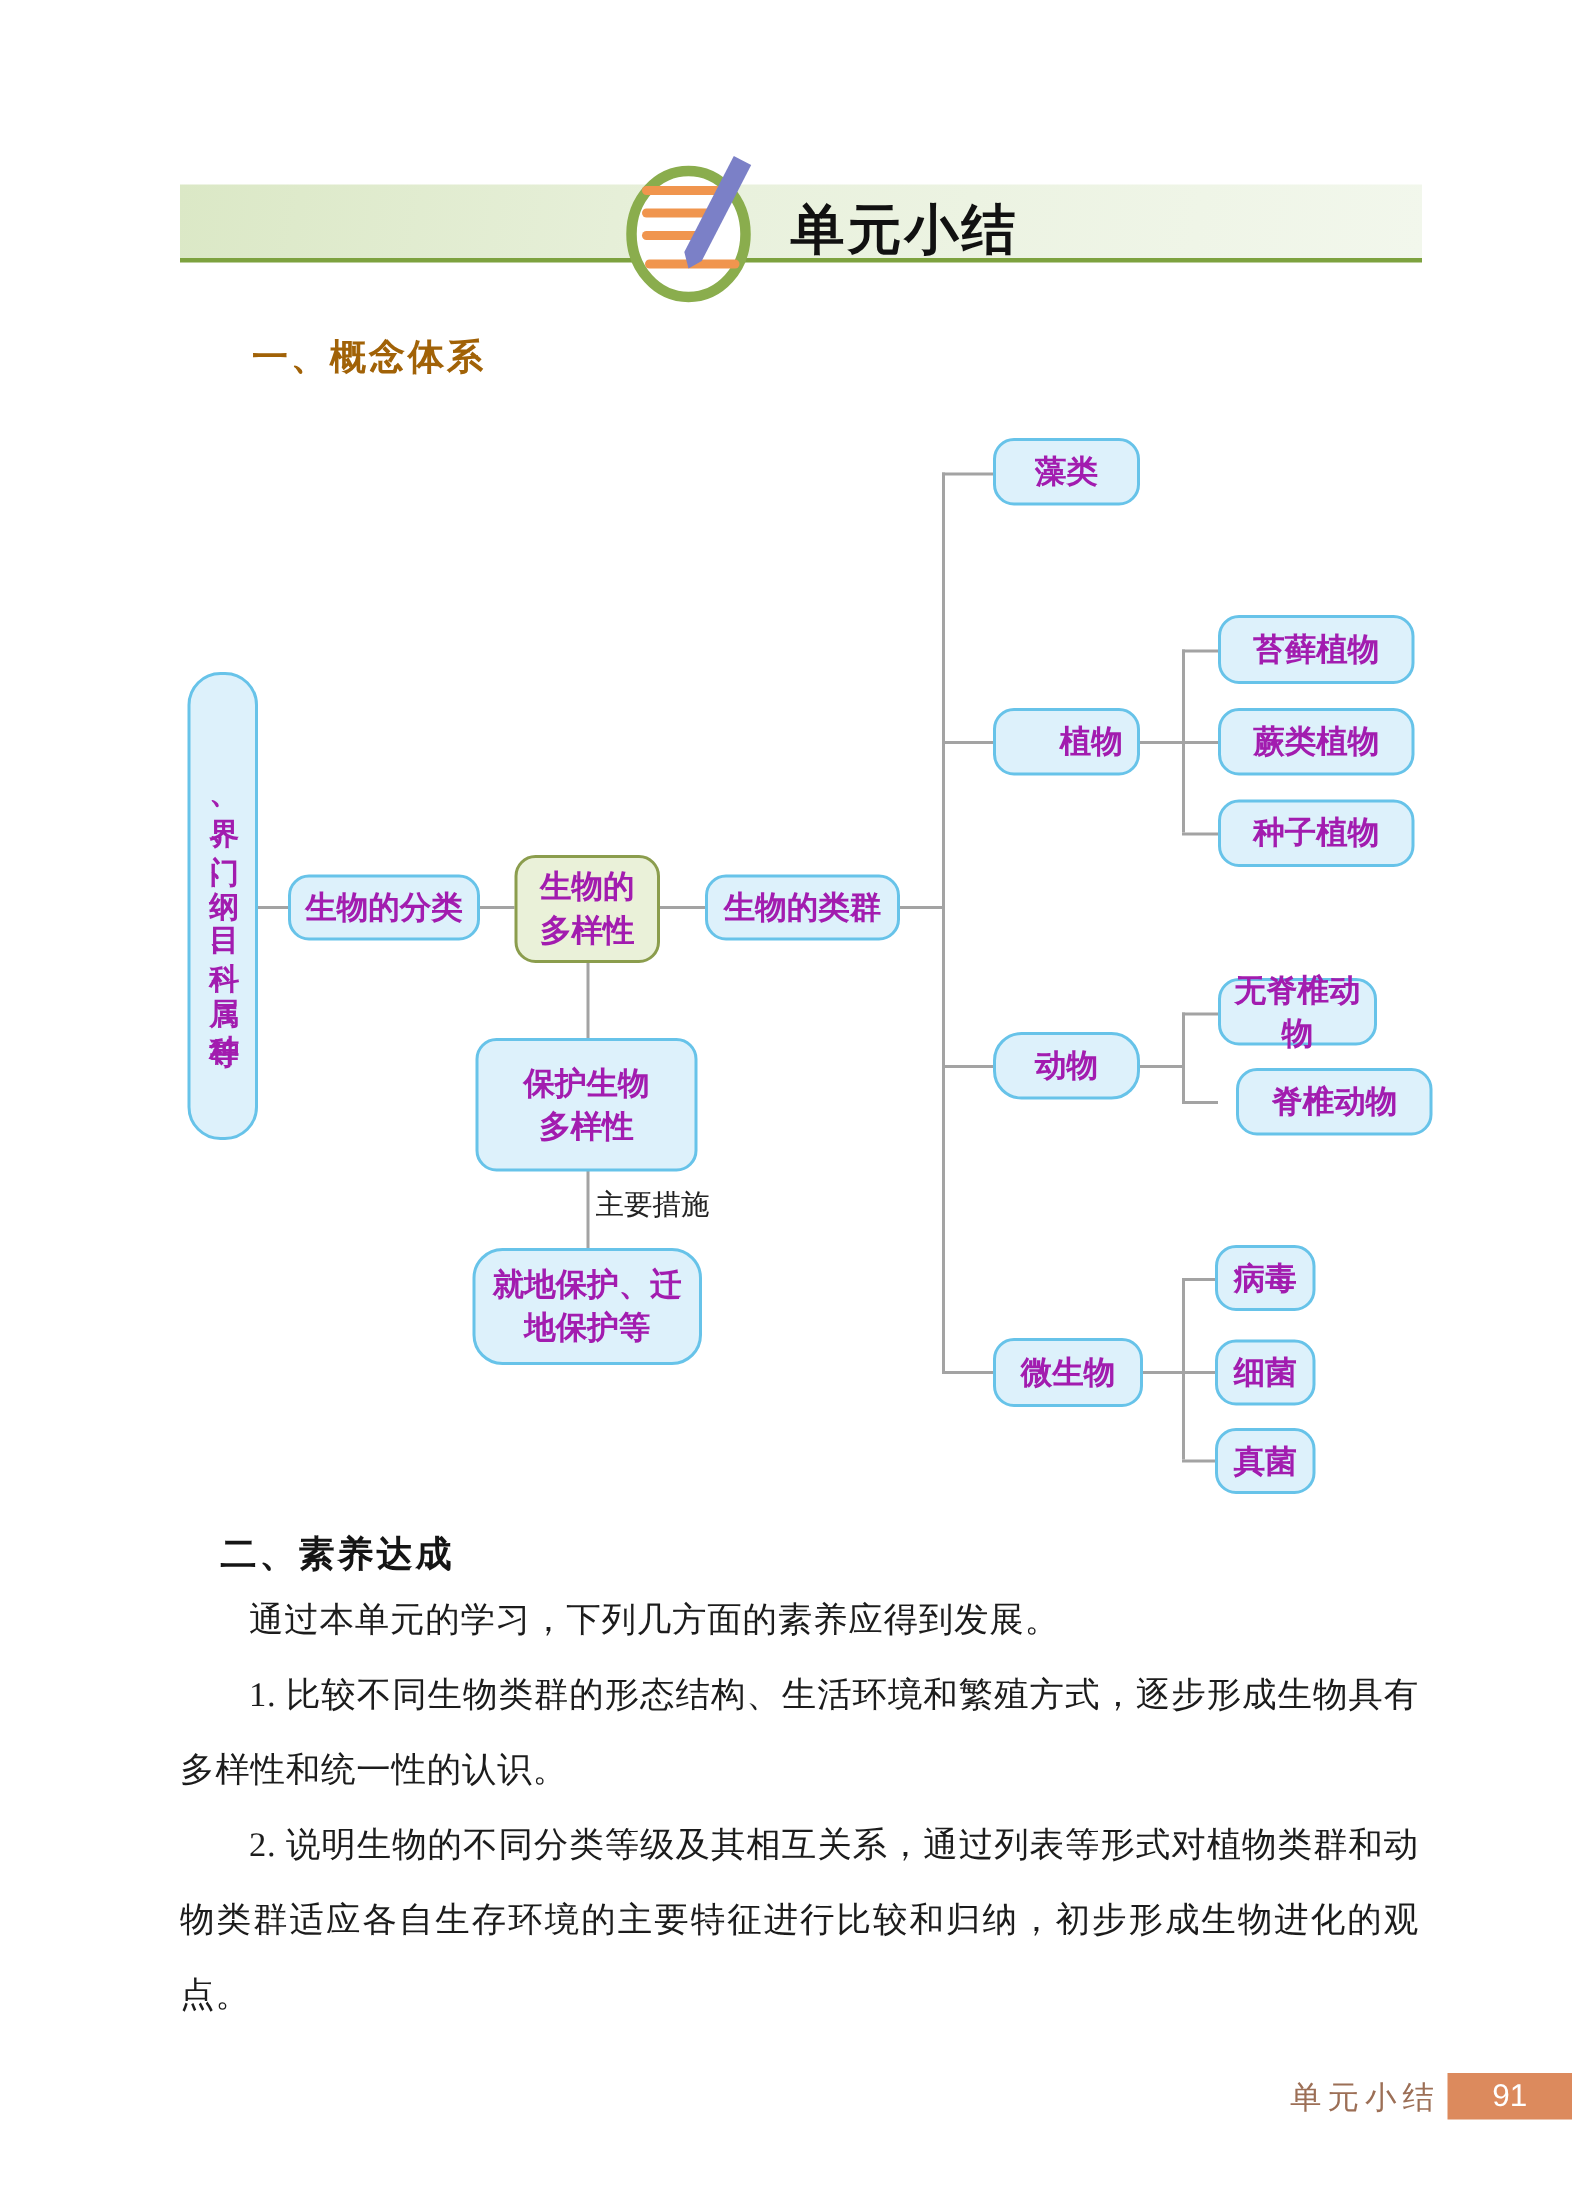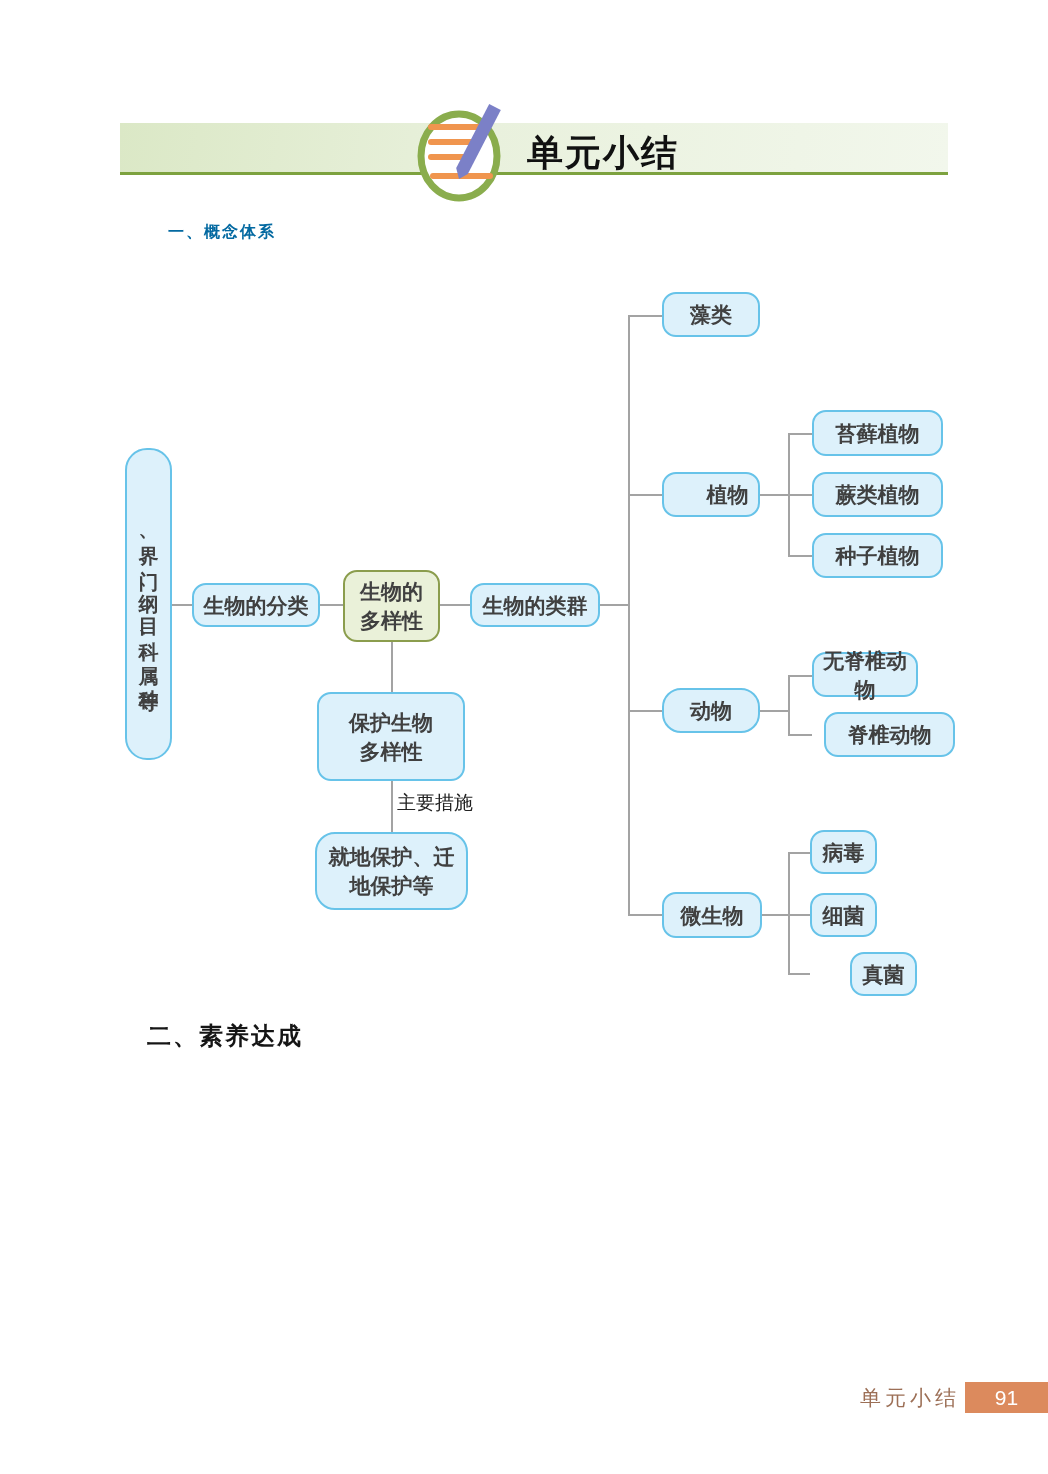--- a/index.html
+++ b/index.html
@@ -7,27 +7,27 @@
         font-family:"Liberation Sans",sans-serif;}
 
   
   .banner{position:absolute;left:120px;top:123px;width:828px;height:49px;
           background:linear-gradient(100deg,#dbe8c6 0%,#e9f1dd 45%,#f2f7ec 100%);}
   .banner-line{position:absolute;left:120px;top:172px;width:828px;height:3px;background:#7da23f;}
   .hdr-title{position:absolute;left:527px;top:129px;font-size:36px;font-weight:bold;color:#111;
              letter-spacing:2px;}
 
   
-  .h1a{position:absolute;left:168px;top:222px;font-size:16px;font-weight:bold;color:#0369a1;letter-spacing:2px;}
+  .h1a{position:absolute;left:168px;top:222px;font-size:24px;font-weight:bold;color:#a16207;letter-spacing:2px;}
   .h1b{position:absolute;left:147px;top:1020px;font-size:24px;font-weight:bold;color:#151515;letter-spacing:2px;}
 
   
   .node{position:absolute;box-sizing:border-box;background:#ddf1fb;border:2px solid #67c3e9;
         border-radius:14px;display:flex;align-items:center;justify-content:center;
-        font-size:21px;font-weight:bold;color:#404040;text-align:center;
+        font-size:21px;font-weight:bold;color:#a21caf;text-align:center;
         white-space:pre-line;line-height:29px;}
   .node.green{background:#eaf1d9;border-color:#8b9d4d;}
   .node.vert{writing-mode:vertical-rl;letter-spacing:2px;line-height:47px;border-radius:22px;font-size:20px;}
   .hline,.vline{position:absolute;background:#a3a3a3;}
   .hline{height:1.5px;}
   .vline{width:1.5px;}
   .edge-label{position:absolute;left:397px;top:790px;font-size:19px;color:#222;}
 
   
   .bodytext{position:absolute;left:120px;top:1055px;width:826px;font-family:"Liberation Serif",serif;
@@ -121,21 +121,26 @@
   <div class="node" style="left:812px;top:652px;width:106px;height:45px;">无脊椎动物</div>
 
   <div class="node" style="left:812px;top:712px;width:131px;height:45px;margin-left:12px;">脊椎动物</div>
 
   <div class="node" style="left:662px;top:892px;width:100px;height:46px;">微生物</div>
 
   <div class="node" style="left:810px;top:830px;width:67px;height:44px;">病毒</div>
 
   <div class="node" style="left:810px;top:893px;width:67px;height:44px;">细菌</div>
 
-  <div class="node" style="left:810px;top:952px;width:67px;height:44px;margin-left:40px;">真菌</div>
+  <div class="node" style="left:810px;top:952px;width:67px;height:44px;">真菌</div>
 
   <div class="h1b">二、素养达成</div>
 
+  <div class="bodytext">
+    <p>通过本单元的学习，下列几方面的素养应得到发展。</p>
+    <p>1. 比较不同生物类群的形态结构、生活环境和繁殖方式，逐步形成生物具有多样性和统一性的认识。</p>
+    <p>2. 说明生物的不同分类等级及其相互关系，通过列表等形式对植物类群和动物类群适应各自生存环境的主要特征进行比较和归纳，初步形成生物进化的观点。</p>
+  </div>
 
   <div class="foot-label">单元小结</div>
   <div class="page-badge">91</div>
 
 </div>
 
 </body></html>

